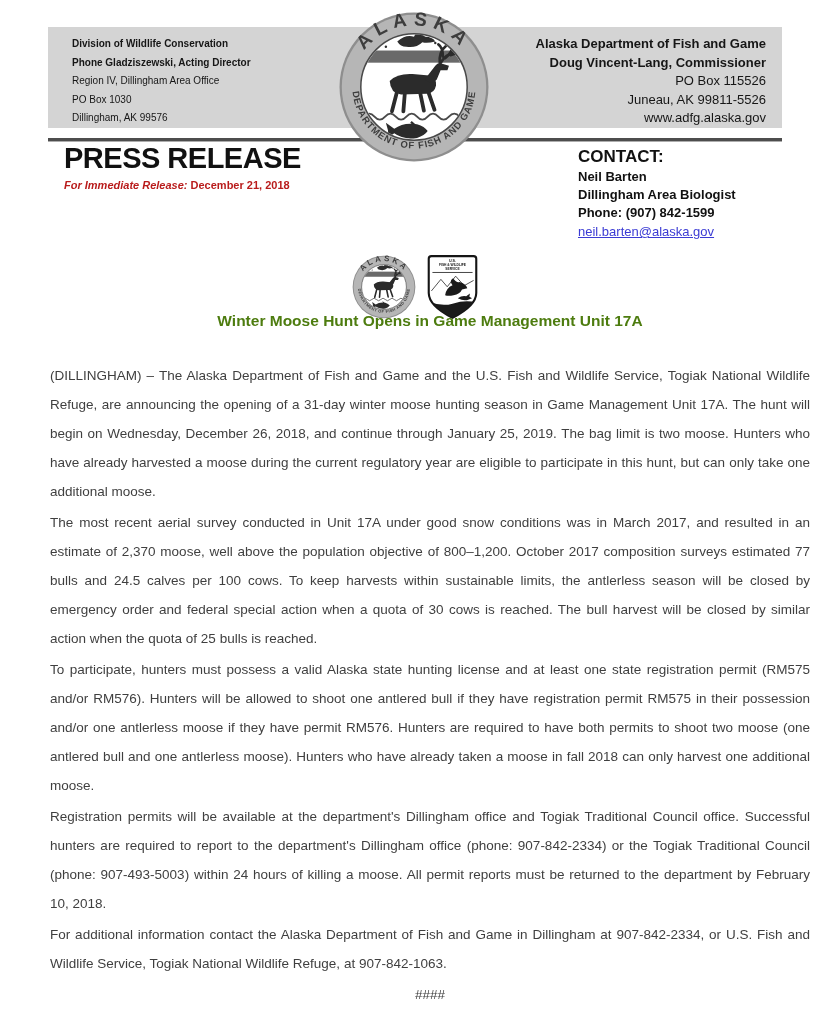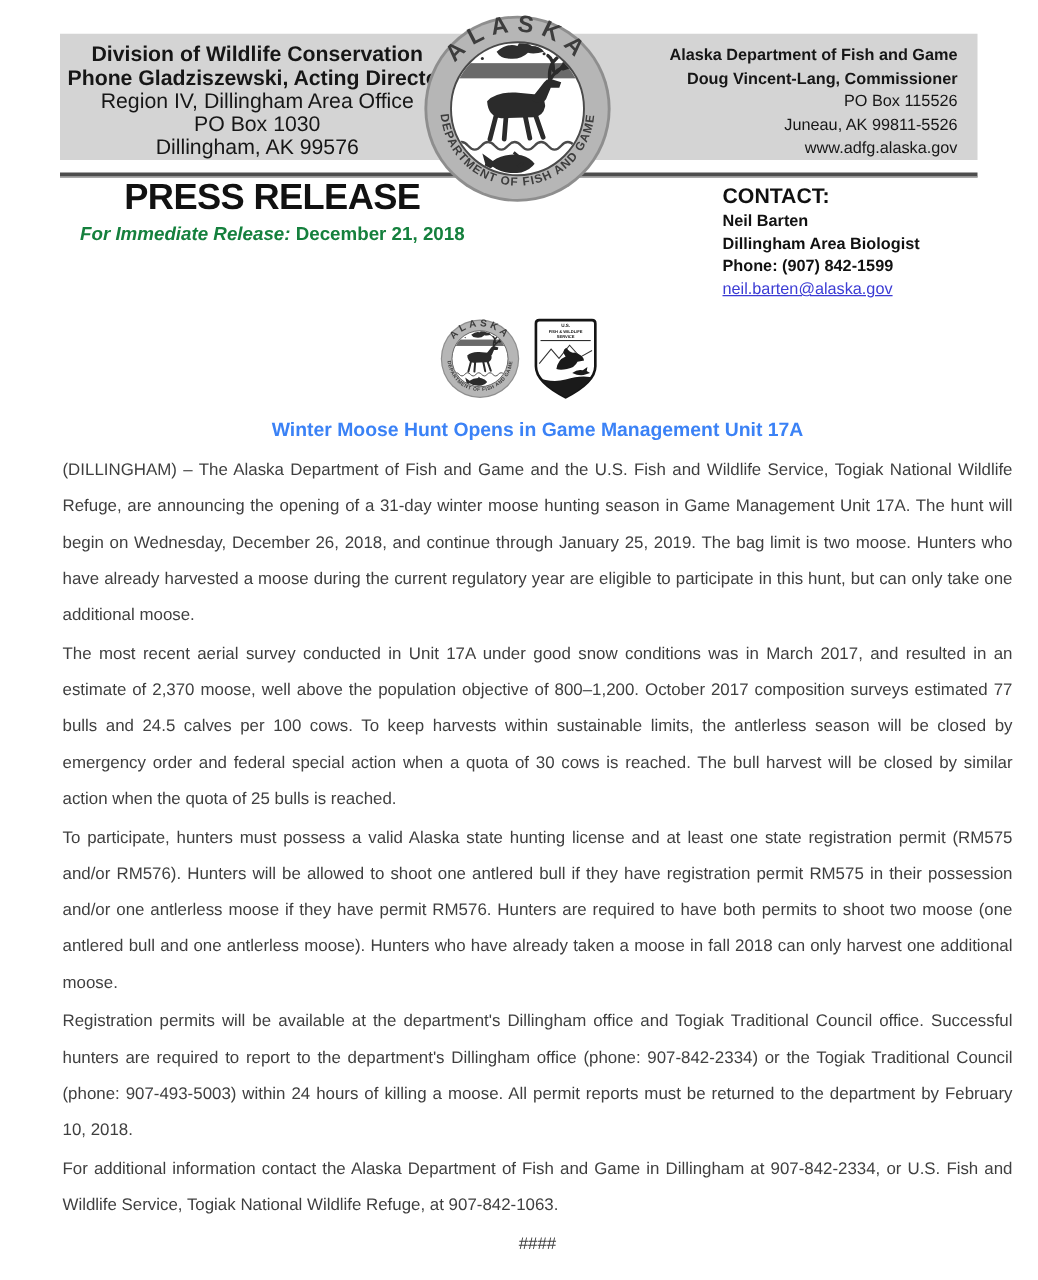--- a/index.html
+++ b/index.html
@@ -7,64 +7,63 @@
   .page {
     position:relative; width:830px; height:1024px; background:#ffffff;
     overflow:hidden; color:#1a1a1a;
   }
   
   .band {
     position:absolute; left:48px; top:27px; width:734px; height:101px;
     background:#d4d4d4;
   }
   .hdr-left {
-    position:absolute; left:54px; top:35px; font-size:17px; line-height:18.5px;
+    position:absolute; left:72px; top:35px; font-size:10px; line-height:18.5px;
     color:#161616;
-    text-align:center;
   }
   .hdr-right {
     position:absolute; right:64px; top:35px; font-size:13px; line-height:18.5px;
     text-align:right; color:#161616;
   }
   .hdr-bold { font-weight:bold; }
   .rule {
     position:absolute; left:48px; top:138px; width:734px; height:4px;
     background:#4d4d4d; border-bottom:1px solid #adadad;
   }
   .seal-large {
     position:absolute; left:338px; top:11px; width:152px; height:152px; z-index:5;
   }
   
   .press { position:absolute; left:64px; top:142px; }
   .press h1 {
     font-size:29px; font-weight:bold; letter-spacing:-0.5px; color:#111;
     line-height:32px;
     text-align:center;
   }
-  .press .subline { margin-top:5px; font-size:15px; color:#15803d; }
+  .press .subline { margin-top:5px; font-size:11px; color:#b91c1c; }
   .press .subline .lbl { font-weight:bold; font-style:italic; }
   .press .subline .dt  { font-weight:bold; }
   .contact { position:absolute; left:578px; top:146px; color:#111; }
   .contact .c-head { font-size:17px; font-weight:bold; line-height:22px; }
   .contact .c-line { font-size:13px; font-weight:bold; line-height:18px; }
   .contact a.c-mail {
     font-size:13px; font-weight:normal; line-height:18px;
     color:#3b3bd4; text-decoration:underline; cursor:pointer;
   }
   
   .logo-row {
     position:absolute; left:0; top:254px; width:830px;
     display:flex; justify-content:center; align-items:center; gap:10px;
   }
   .seal-small { width:64px; height:64px; }
   .usfws { width:53px; height:66px; }
   
   .art-title {
-    position:absolute; left:50px; top:336px; width:760px; text-align:center;
-    font-size:15.5px; font-weight:bold; color:#3b82f6;
+    position:absolute; left:50px; top:312px; width:760px; text-align:center;
+    font-size:15.5px; font-weight:bold; color:#4d7c0f;
   }
   .art-body {
     position:absolute; left:50px; top:361px; width:760px;
     font-size:13.5px; line-height:29px; color:#3f3f3f;
   }
   .art-body p { text-align:justify; margin-bottom:2px; }
   .end-mark { text-align:center; font-size:13.5px; color:#3f3f3f; }
   svg text { font-family:"Liberation Sans", sans-serif; }
 </style>
 </head>

